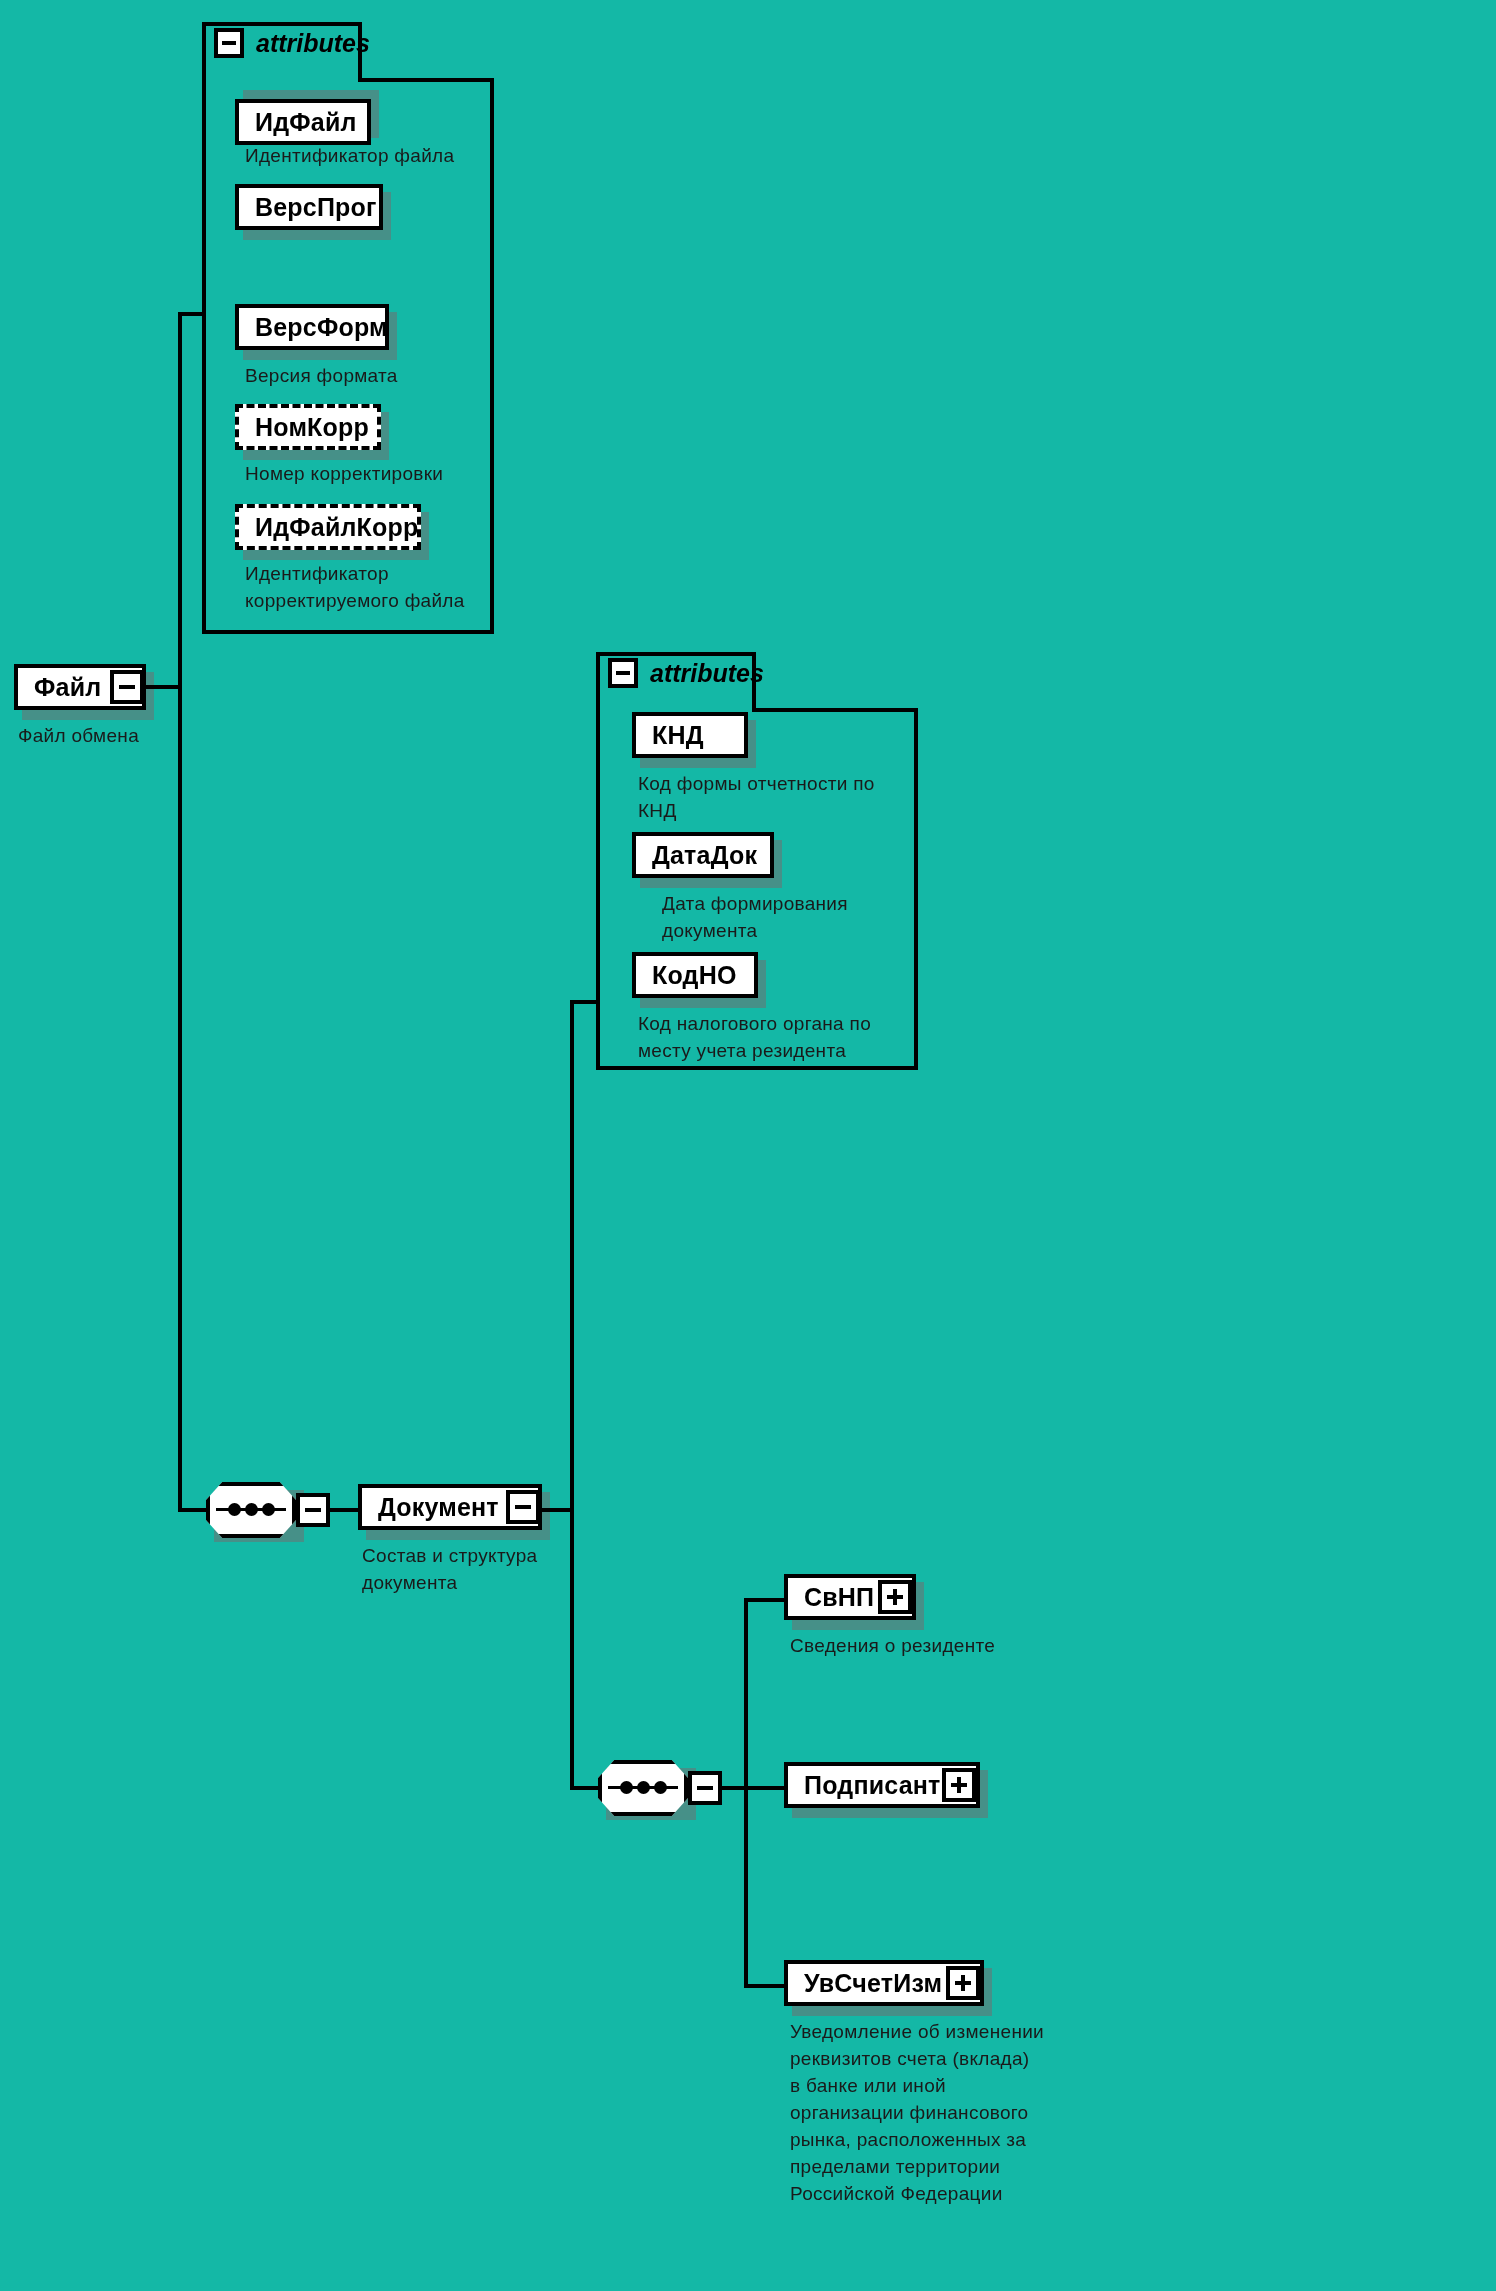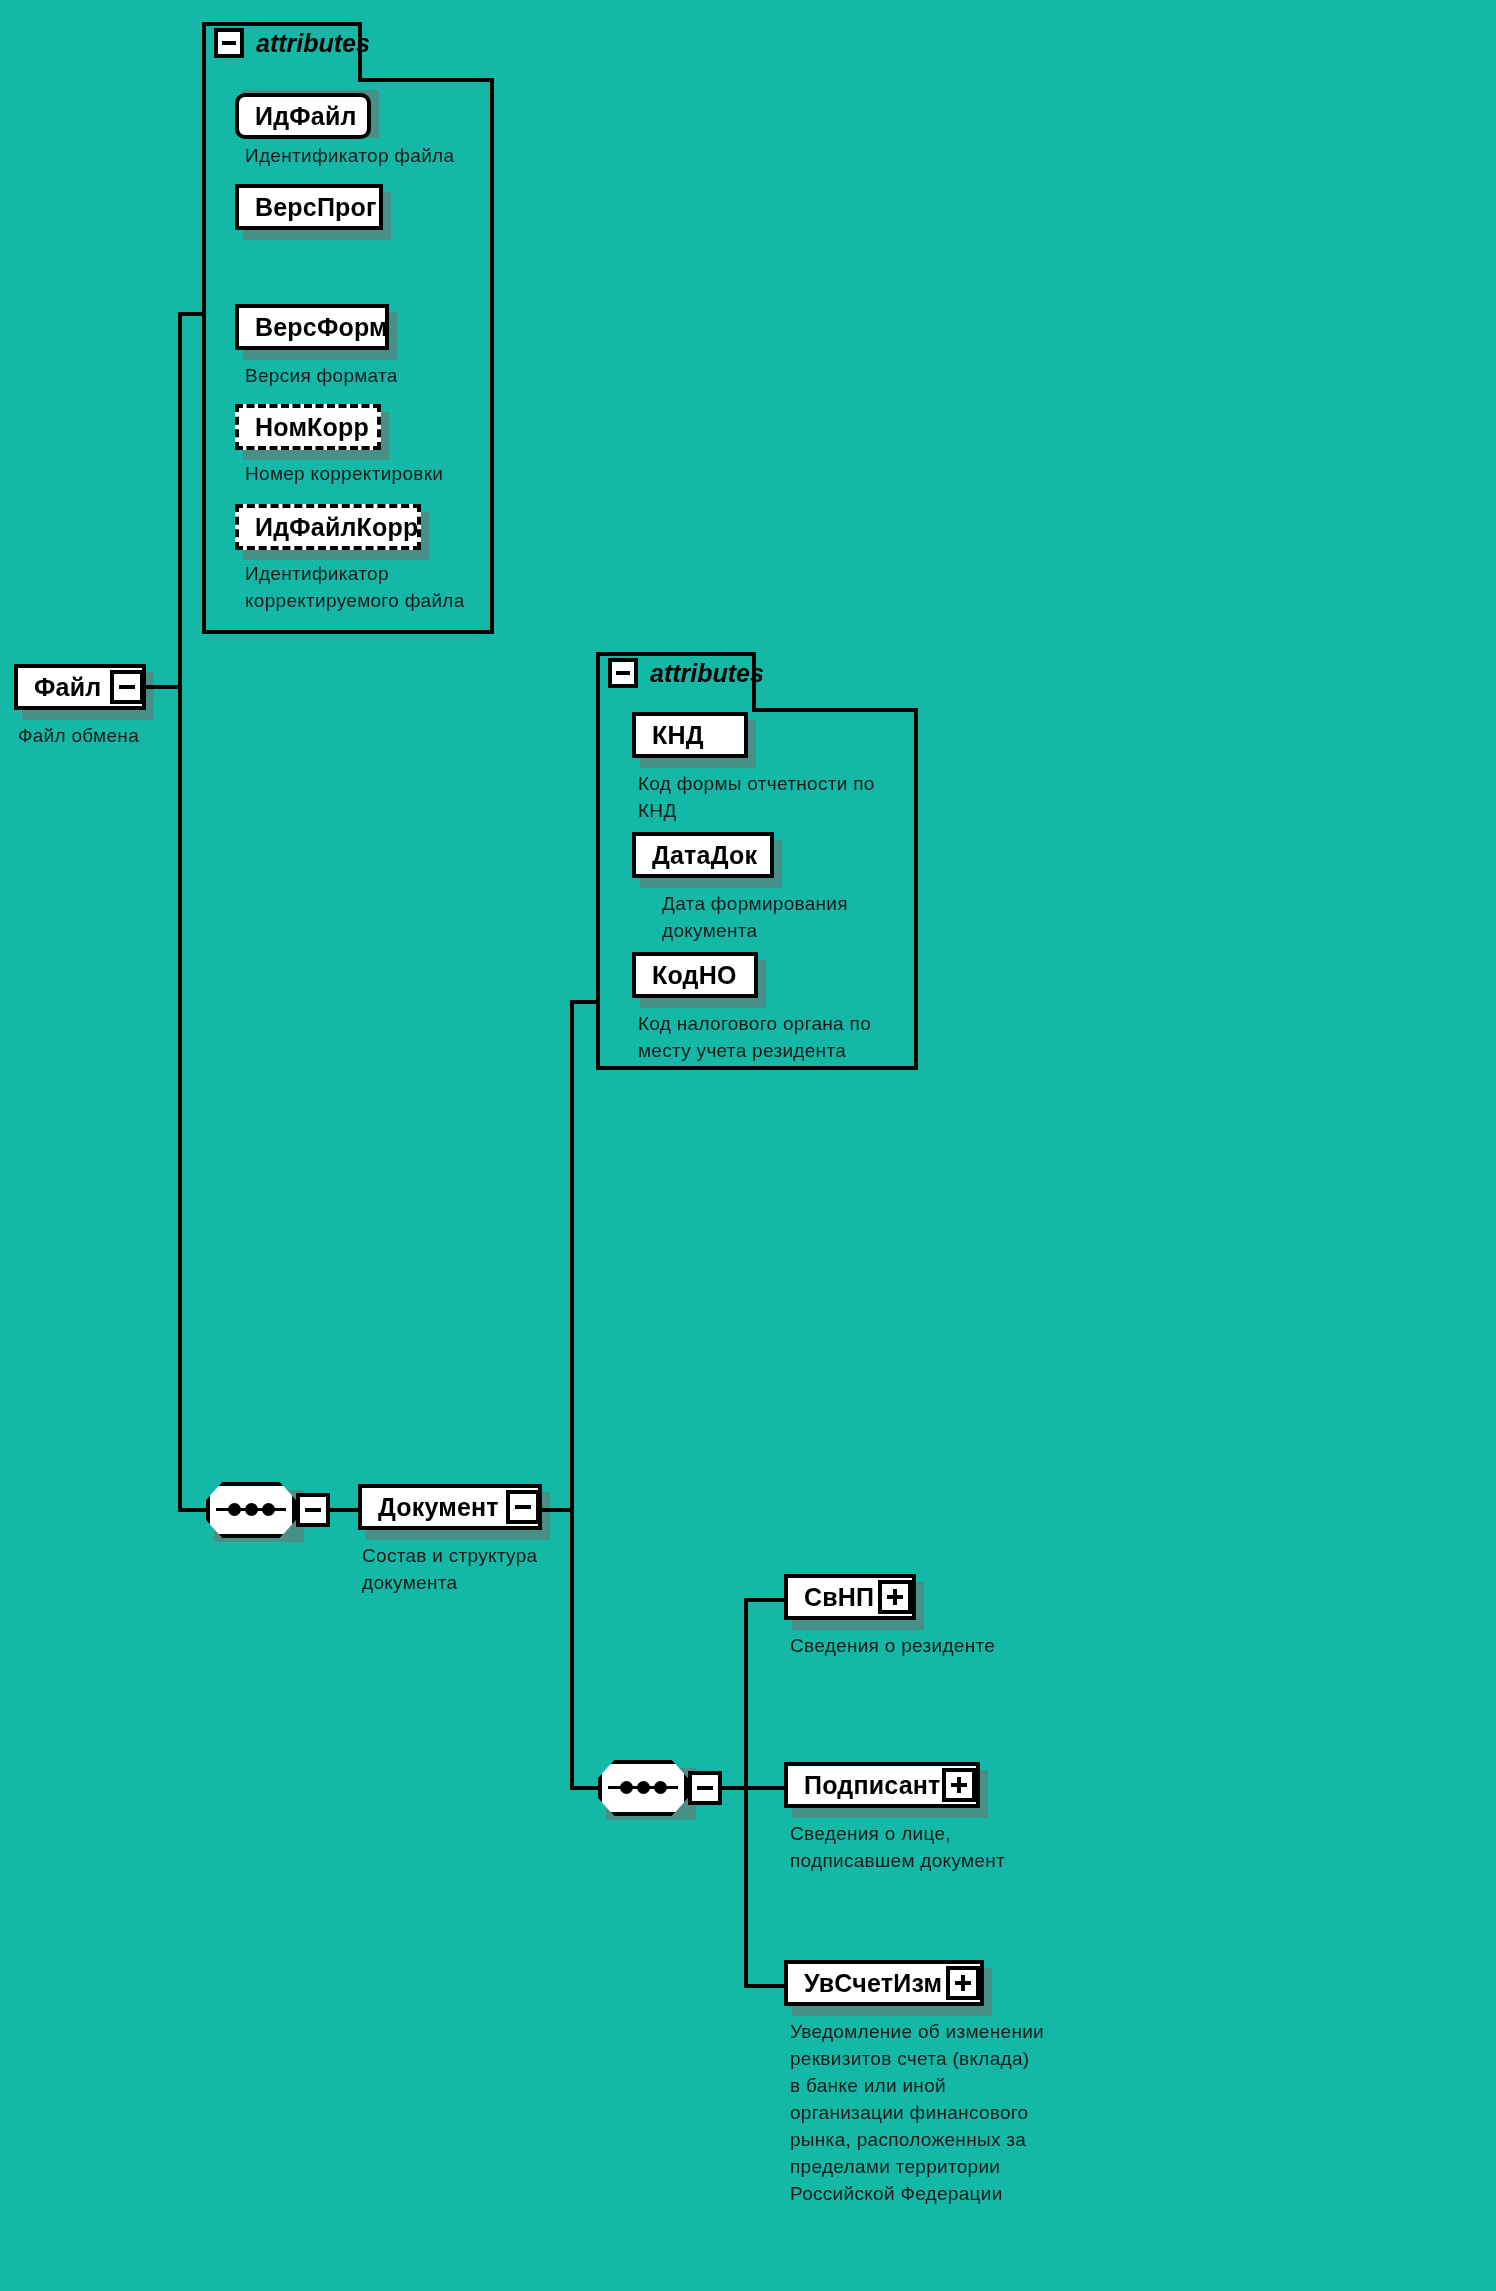--- a/index.html
+++ b/index.html
@@ -193,21 +193,21 @@
 
     <div class="edge" style="left:156px; top:0; width:4px; height:56px;"></div>
   </div>
 
   <div class="attr-header" style="left:214px; top:28px;">
     <div class="box"></div>
     <div class="ttl">attributes</div>
   </div>
 
   <div class="shadow" style="left:243px; top:90px; width:136px; height:48px;"></div>
-  <div class="node" style="left:235px; top:93px; width:136px; height:46px;border-radius:10px;">
+  <div class="node" style="left:235px; top:99px; width:136px; height:46px;">
     <span class="label">ИдФайл</span>
   </div>
   <div class="desc" style="left:245px; top:142px; width:300px;">Идентификатор файла</div>
 
   <div class="shadow" style="left:243px; top:192px; width:148px; height:48px;"></div>
   <div class="node" style="left:235px; top:184px; width:148px; height:46px;">
     <span class="label">ВерсПрог</span>
   </div>
 
   <div class="shadow" style="left:243px; top:312px; width:154px; height:48px;"></div>
@@ -326,22 +326,20 @@
     <span class="label">СвНП</span>
   </div>
   <div class="expander plus" style="left:878px; top:1580px;"></div>
   <div class="desc" style="left:790px; top:1632px; width:340px;">Сведения о резиденте</div>
 
   <div class="shadow" style="left:792px; top:1770px; width:196px; height:48px;"></div>
   <div class="node" style="left:784px; top:1762px; width:196px; height:46px;">
     <span class="label">Подписант</span>
   </div>
   <div class="expander plus" style="left:942px; top:1768px;"></div>
-  <div class="desc" style="left:790px; top:1820px; width:350px;">Сведения о лице,
-подписавшем документ</div>
 
   <div class="shadow" style="left:792px; top:1968px; width:200px; height:48px;"></div>
   <div class="node" style="left:784px; top:1960px; width:200px; height:46px;">
     <span class="label">УвСчетИзм</span>
   </div>
   <div class="expander plus" style="left:946px; top:1966px;"></div>
   <div class="desc" style="left:790px; top:2018px; width:360px;">Уведомление об изменении
 реквизитов счета (вклада)
 в банке или иной
 организации финансового

